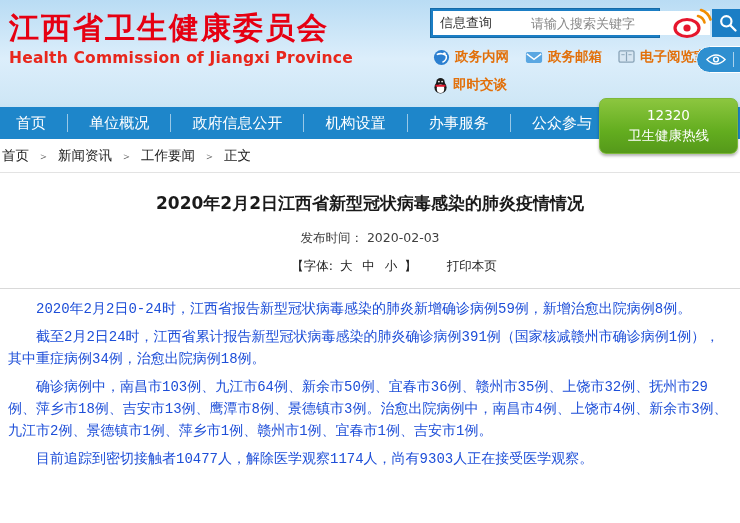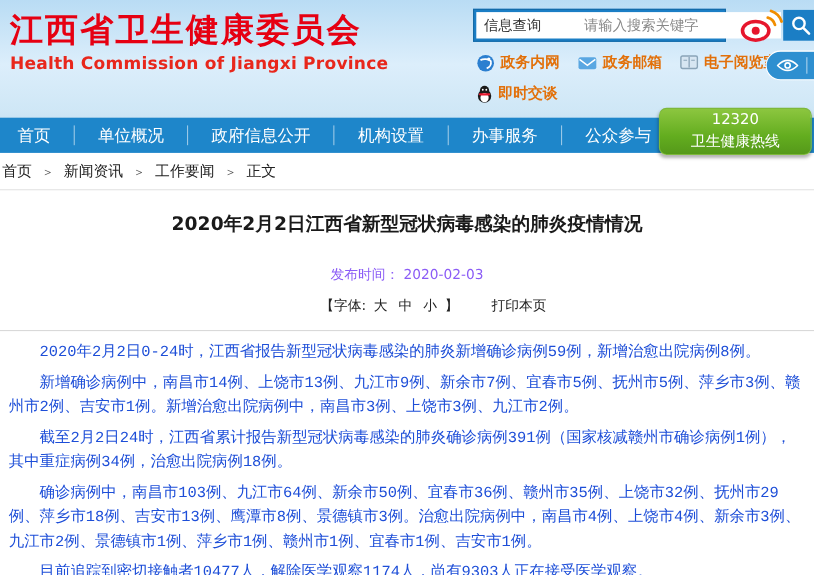--- a/index.html
+++ b/index.html
@@ -47,41 +47,41 @@
   }
   .pill-sep { width:1px; height:15px; background:rgba(255,255,255,.6); }
 
   
   .nav { position:absolute; top:107px; left:0; width:740px; height:32px; background:#1e86ca; z-index:1; }
   .nav-inner { display:flex; align-items:center; justify-content:space-between; width:608px; height:32px; padding:0 16px; }
   .nav-item { color:#fff; font-size:15px; cursor:pointer; white-space:nowrap; }
   .nav-sep { width:1px; height:18px; background:rgba(255,255,255,.55); }
 
   .hotline {
-    position:absolute; left:599px; top:98px; width:139px; height:43px; z-index:3;
+    position:absolute; left:599px; top:98px; width:139px; height:56px; z-index:3;
     background:linear-gradient(180deg,#8cc63f 0%,#63ad1f 60%,#55991a 100%);
     border:1px solid #7db83a; border-radius:7px; box-shadow:0 2px 3px rgba(0,0,0,.3);
     color:#fff; text-align:center; display:flex; flex-direction:column; justify-content:center;
     font-size:13.5px; line-height:1.45; cursor:pointer;
   }
 
   
   .breadcrumb {
     position:absolute; top:147px; left:2px; display:flex; align-items:center; gap:9px;
     font-size:13.5px; color:#222;
     font-family:"DejaVu Serif","Liberation Serif",serif;
   }
   .bc-item { cursor:pointer; }
   .bc-sep { color:#555; font-size:11px; }
   .topline { position:absolute; top:172px; left:0; width:740px; height:1px; background:#e3e3e3; }
 
   
   .content { position:absolute; top:173px; left:0; width:740px; }
   .art-title { margin:19px 30px 0; text-align:center; font-size:17px; font-weight:bold; color:#1a1a1a; }
-  .art-meta { margin-top:27px; text-align:center; font-size:12.5px; color:#8b5cf6; }
+  .art-meta { margin-top:15px; text-align:center; font-size:12.5px; color:#404040; }
   .art-meta .date { margin-left:4px; }
   .fontrow { margin-top:11px; text-align:center; font-size:12.5px; color:#222;padding-left:48px; }
   .fontrow .opt { margin:0 3px; cursor:pointer; }
   .fontrow .print { margin-left:26px; cursor:pointer; }
   .hrline { margin-top:13px; height:1px; background:#d9d9d9; }
   .bodytext { padding:9px 8px 0; }
   .bodytext p {
     margin:0 0 6px; text-indent:2em;
     font-size:14px; line-height:22px; color:#1d4ed8;
     font-family:Liberation Mono, monospace;
@@ -227,18 +227,17 @@
     <span class="opt">中</span>
     <span class="opt">小</span>
     <span>】</span>
     <span class="print">打印本页</span>
   </div>
 
   <div class="hrline"></div>
 
   <div class="bodytext">
     <p>2020年2月2日0-24时，江西省报告新型冠状病毒感染的肺炎新增确诊病例59例，新增治愈出院病例8例。</p>
-    <p>新增确诊病例中，南昌市14例、上饶市13例、九江市9例、新余市7例、宜春市5例、抚州市5例、萍乡市3例、赣州市2例、吉安市1例。新增治愈出院病例中，南昌市3例、上饶市3例、九江市2例。</p>
     <p>截至2月2日24时，江西省累计报告新型冠状病毒感染的肺炎确诊病例391例（国家核减赣州市确诊病例1例），其中重症病例34例，治愈出院病例18例。</p>
     <p>确诊病例中，南昌市103例、九江市64例、新余市50例、宜春市36例、赣州市35例、上饶市32例、抚州市29例、萍乡市18例、吉安市13例、鹰潭市8例、景德镇市3例。治愈出院病例中，南昌市4例、上饶市4例、新余市3例、九江市2例、景德镇市1例、萍乡市1例、赣州市1例、宜春市1例、吉安市1例。</p>
     <p>目前追踪到密切接触者10477人，解除医学观察1174人，尚有9303人正在接受医学观察。</p>
   </div>
 </div>
 
 </body></html>

